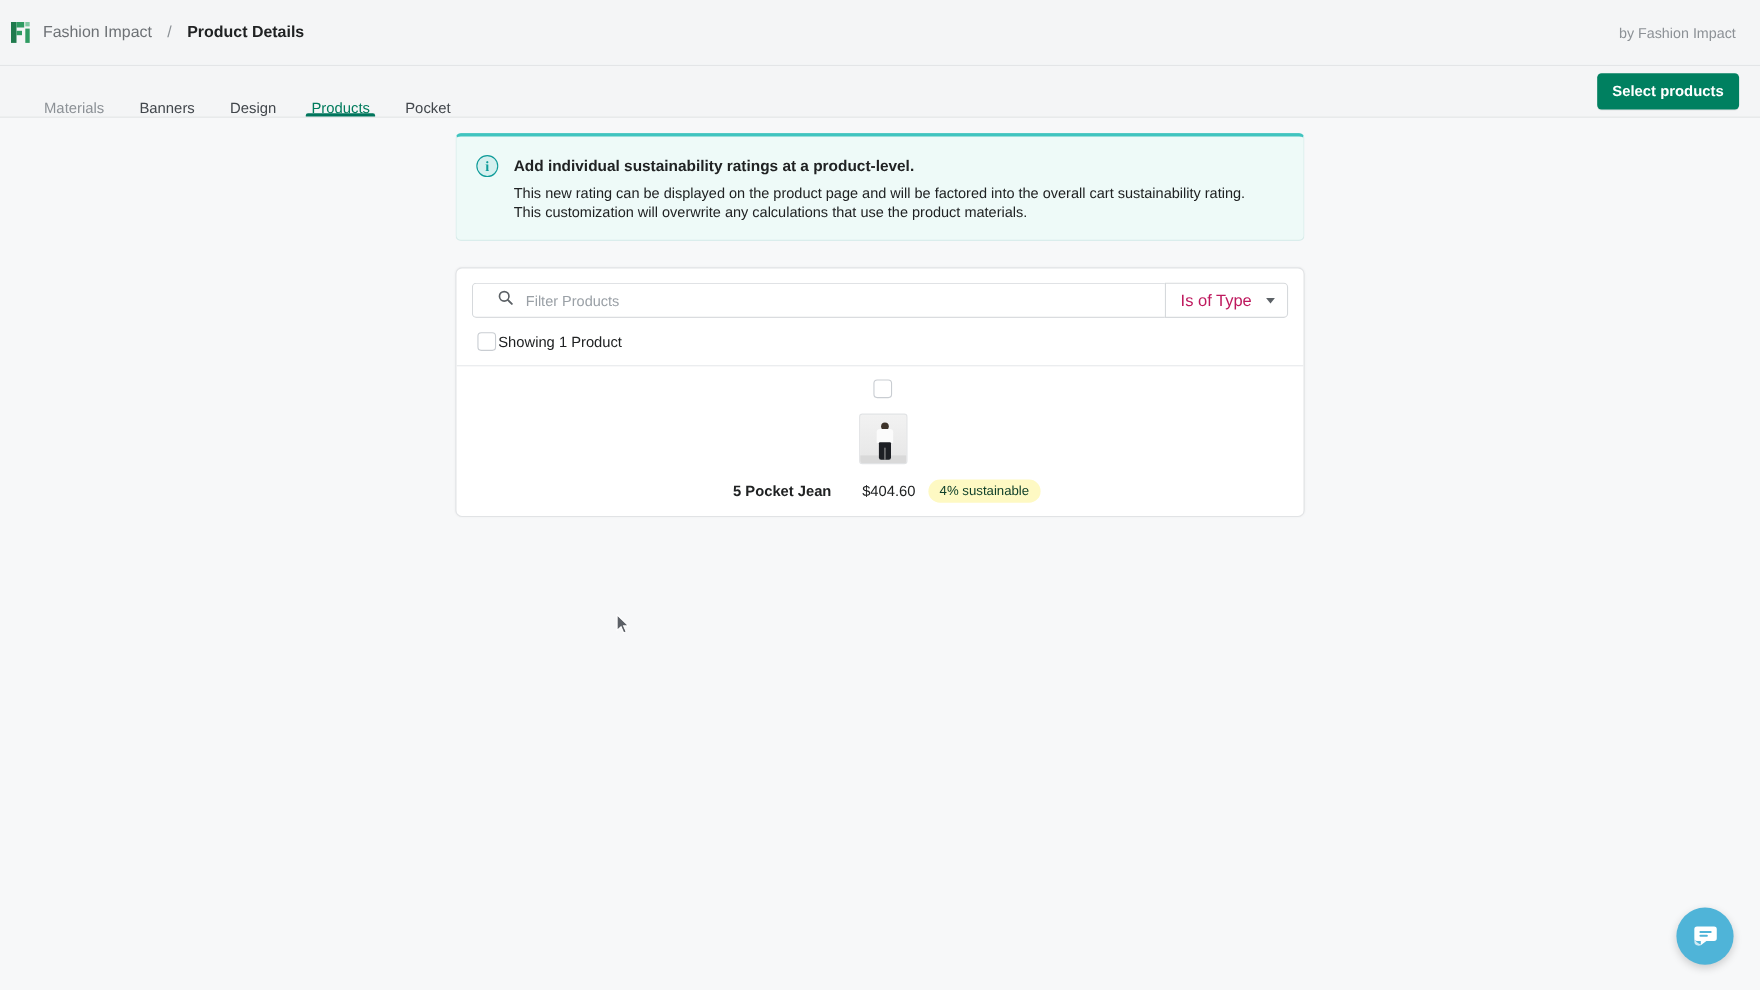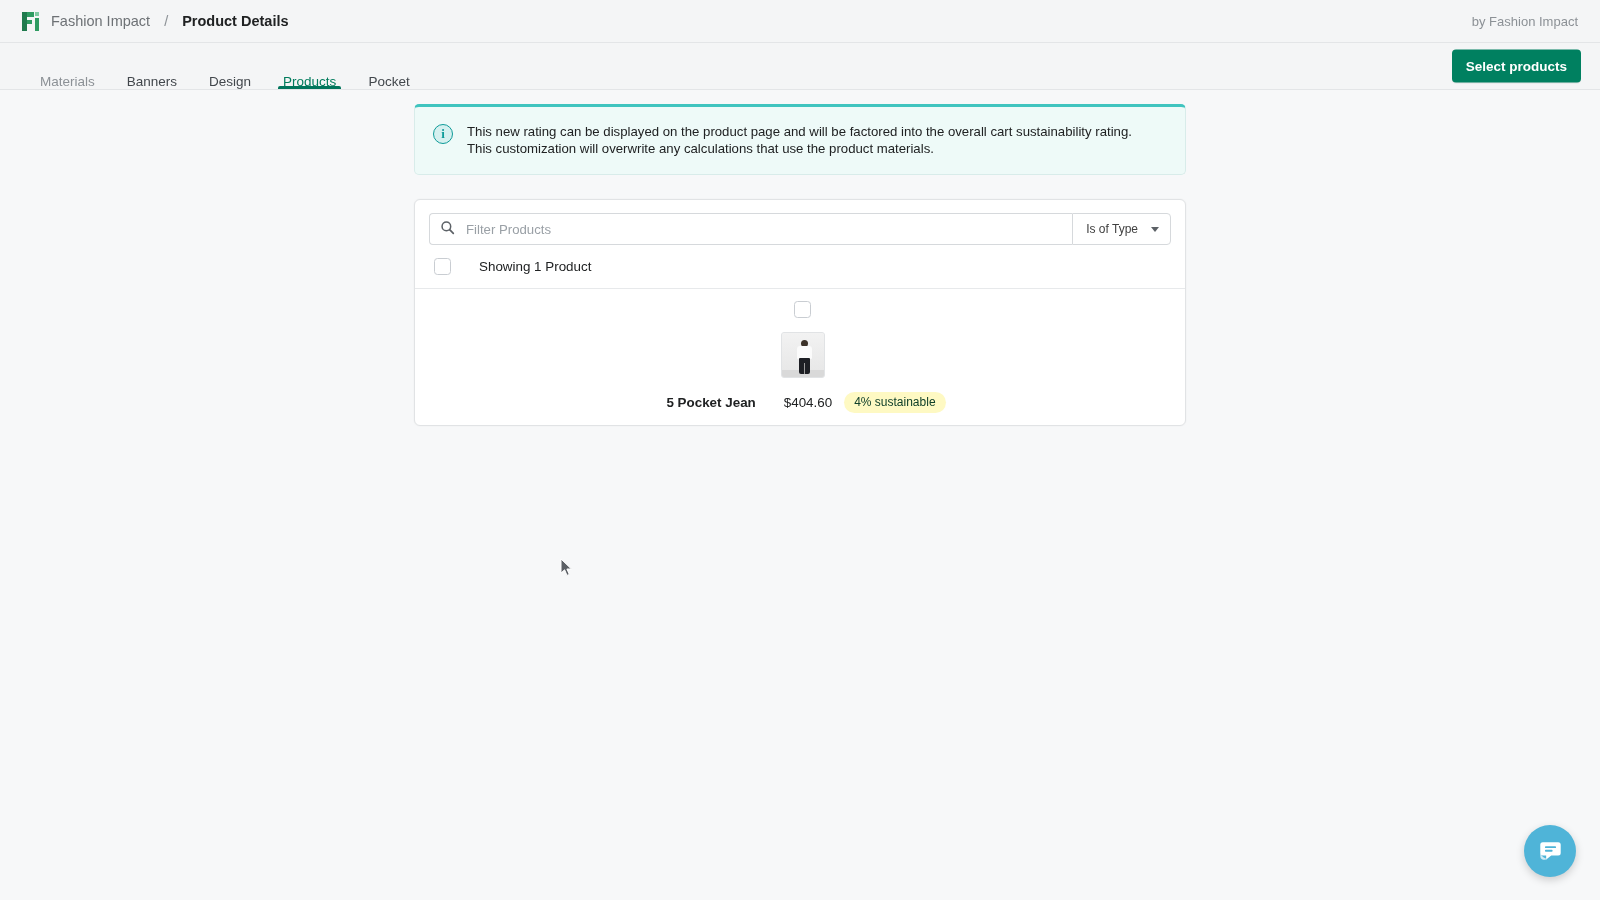--- a/index.html
+++ b/index.html
@@ -7,26 +7,26 @@
     margin: 0; padding: 0;
     width: 1600px; height: 900px;
     background: #f7f8f9;
     font-family: "Liberation Sans", sans-serif;
     -webkit-font-smoothing: antialiased;
     overflow: hidden;
   }
 
   
   .topbar {
-    height: 43px;
+    height: 60px;
     background: #f4f5f6;
     border-bottom: 1px solid #e3e5e7;
     display: flex;
     align-items: center;
-    padding: 0 22px;
+    padding: 0 10px;
     position: relative;
   }
   .brand { display: flex; align-items: center; gap: 12px; }
   .logo-mark {
     width: 17px; height: 19px;
     position: relative;
     display: inline-block;
   }
   .logo-mark .bar-v {
     position: absolute; left: 0; top: 0;
@@ -176,21 +176,21 @@
   }
   .search-wrap {
     flex: 1 1 auto;
     display: flex;
     align-items: center;
     gap: 9px;
     border: 1px solid #d6d9dc;
     border-right: none;
     border-radius: 4px 0 0 4px;
     height: 32px;
-    padding: 0 10px;
+    padding: 0 22px;
     background: #fff;
   }
   .search-icon { flex: 0 0 auto; display: block; }
   .search-input {
     flex: 1 1 auto;
     border: none;
     outline: none;
     font-size: 13.2px;
     color: #202223;
     font-family: "Liberation Sans", sans-serif;
@@ -203,33 +203,33 @@
     border: 1px solid #d6d9dc;
     border-radius: 0 4px 4px 0;
     background: #fff;
     display: flex;
     align-items: center;
     gap: 13px;
     padding: 0 11px 0 13px;
     cursor: pointer;
   }
   .type-select span {
-    font-size: 12px;
-    color: #404040;
+    font-size: 15px;
+    color: #be185d;
   }
   .caret {
     width: 0; height: 0;
     border-left: 4.5px solid transparent;
     border-right: 4.5px solid transparent;
     border-top: 5px solid #5c6166;
   }
   .showing-row {
     display: flex;
     align-items: center;
-    gap: 28px;
+    gap: 2px;
     padding: 13px 14px 13px 19px;
     border-bottom: 1px solid #e7e9eb;
   }
   .cbx {
     width: 17px; height: 17px;
     border: 1.5px solid #c9cdd2;
     border-radius: 3.5px;
     background: #fff;
     cursor: pointer;
     flex: 0 0 auto;
@@ -343,20 +343,21 @@
   </div>
   <button class="select-products-btn">Select products</button>
 </div>
 
 <div class="page">
   <div class="content">
 
     <div class="banner">
       <div class="info-icon">i</div>
       <div class="banner-body">
+        <div class="banner-title">Add individual sustainability ratings at a product-level.</div>
         <div class="banner-line">This new rating can be displayed on the product page and will be factored into the overall cart sustainability rating.</div>
         <div class="banner-line">This customization will overwrite any calculations that use the product materials.</div>
       </div>
     </div>
 
     <div class="card">
 
       <div class="filter-row">
         <div class="search-wrap">
           <span class="search-icon">

